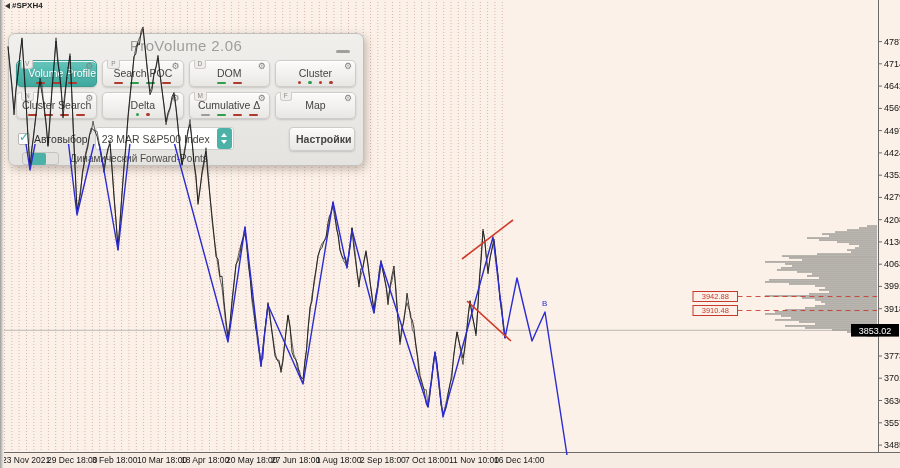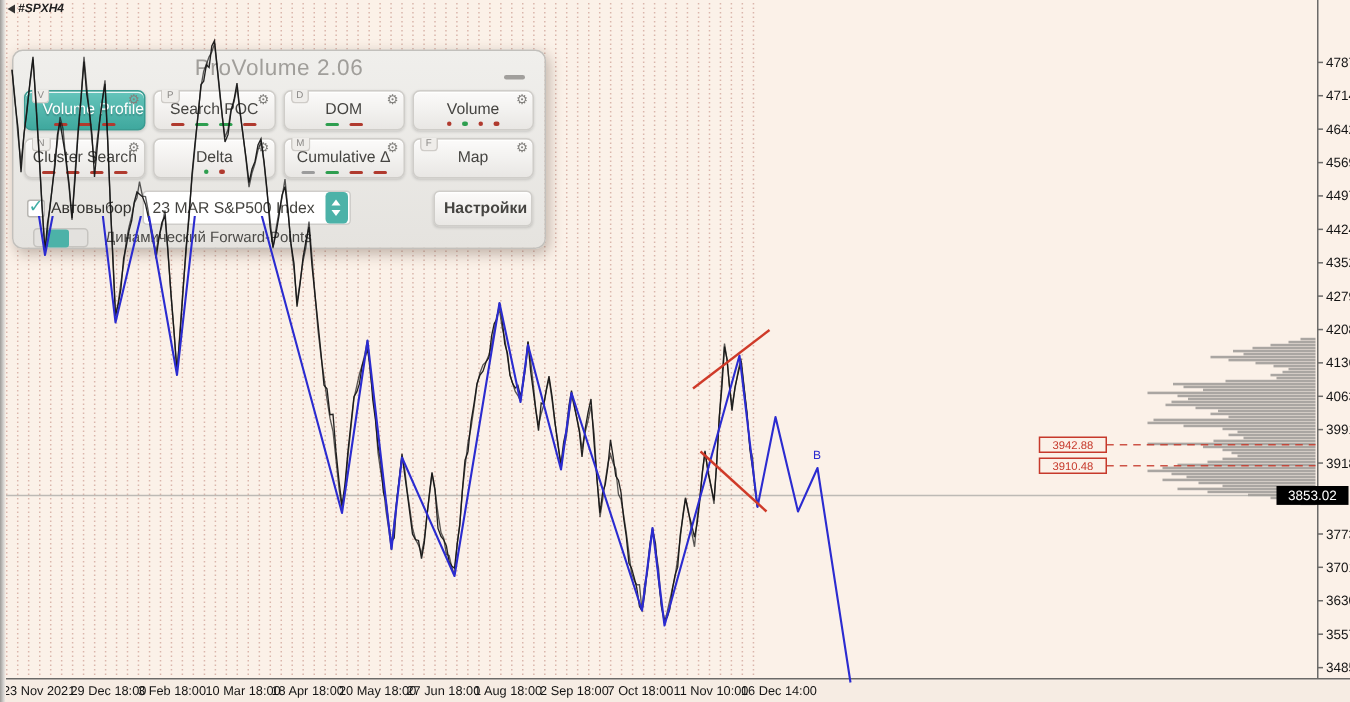--- a/index.html
+++ b/index.html
@@ -4,21 +4,21 @@
 <style>
   html,body{margin:0;padding:0;background:#888;}
   *{box-sizing:border-box;font-family:"Liberation Sans",sans-serif;}
   .stage{position:relative;width:900px;height:468px;background:#fbf1e8;overflow:hidden;}
   svg.layer{position:absolute;left:0;top:0;z-index:1;}
   svg.fglayer{position:absolute;left:0;top:0;z-index:6;pointer-events:none;}
   svg text{font-family:"Liberation Sans",sans-serif;}
   .left-strip{position:absolute;left:0;top:0;width:4px;height:468px;z-index:3;
     background:linear-gradient(90deg,#9d9b98,#d6d4d1 60%,#fbf1e8);}
   .symbol{position:absolute;left:5px;top:1px;z-index:4;display:flex;align-items:center;gap:2px;
-    font-size:8px;font-weight:bold;color:#222;font-style:italic;}
+    font-size:8px;font-weight:bold;color:#222;}
   .tri{width:0;height:0;border-top:3px solid transparent;border-bottom:3px solid transparent;
     border-right:5px solid #333;display:inline-block;}
   
   .panel{position:absolute;left:8px;top:10px;width:356px;height:133px;z-index:4;
     background:linear-gradient(#f0efec,#e5e3df);border:1px solid #c2c0bc;border-radius:7px;
     box-shadow:2px 3px 9px rgba(80,60,50,.35);margin-top:23px;}
   .ptitle{position:absolute;left:0;right:0;top:3px;text-align:center;font-size:15px;
     color:#a09e9a;letter-spacing:.4px;}
   .pmin{position:absolute;right:12px;top:13px;width:15px;height:8px;cursor:pointer;}
   .pmin .dash{position:absolute;left:0;top:3px;width:14px;height:3px;background:#a19f9c;border-radius:2px;}
@@ -308,21 +308,21 @@
           <span class="tab">D</span>
           <span class="gear">⚙</span>
           <span class="flabel">DOM</span>
           <div class="ind">
             <span class="dash" style="background: rgb(46, 158, 79);"></span>
             <span class="dash" style="background: rgb(176, 58, 46);"></span>
           </div>
         </div>
         <div class="fbtn">
           <span class="gear">⚙</span>
-          <span class="flabel">Volume</span>
+          <span class="flabel">Cluster</span>
           <div class="ind">
             <span class="dot" style="background: rgb(176, 58, 46);"></span>
             <span class="dot" style="background: rgb(46, 158, 79);"></span>
             <span class="dot" style="background: rgb(176, 58, 46);"></span>
             <span class="dot" style="background: rgb(176, 58, 46);"></span>
           </div>
         </div>
         <div class="fbtn">
           <span class="tab">N</span>
           <span class="gear">⚙</span>

